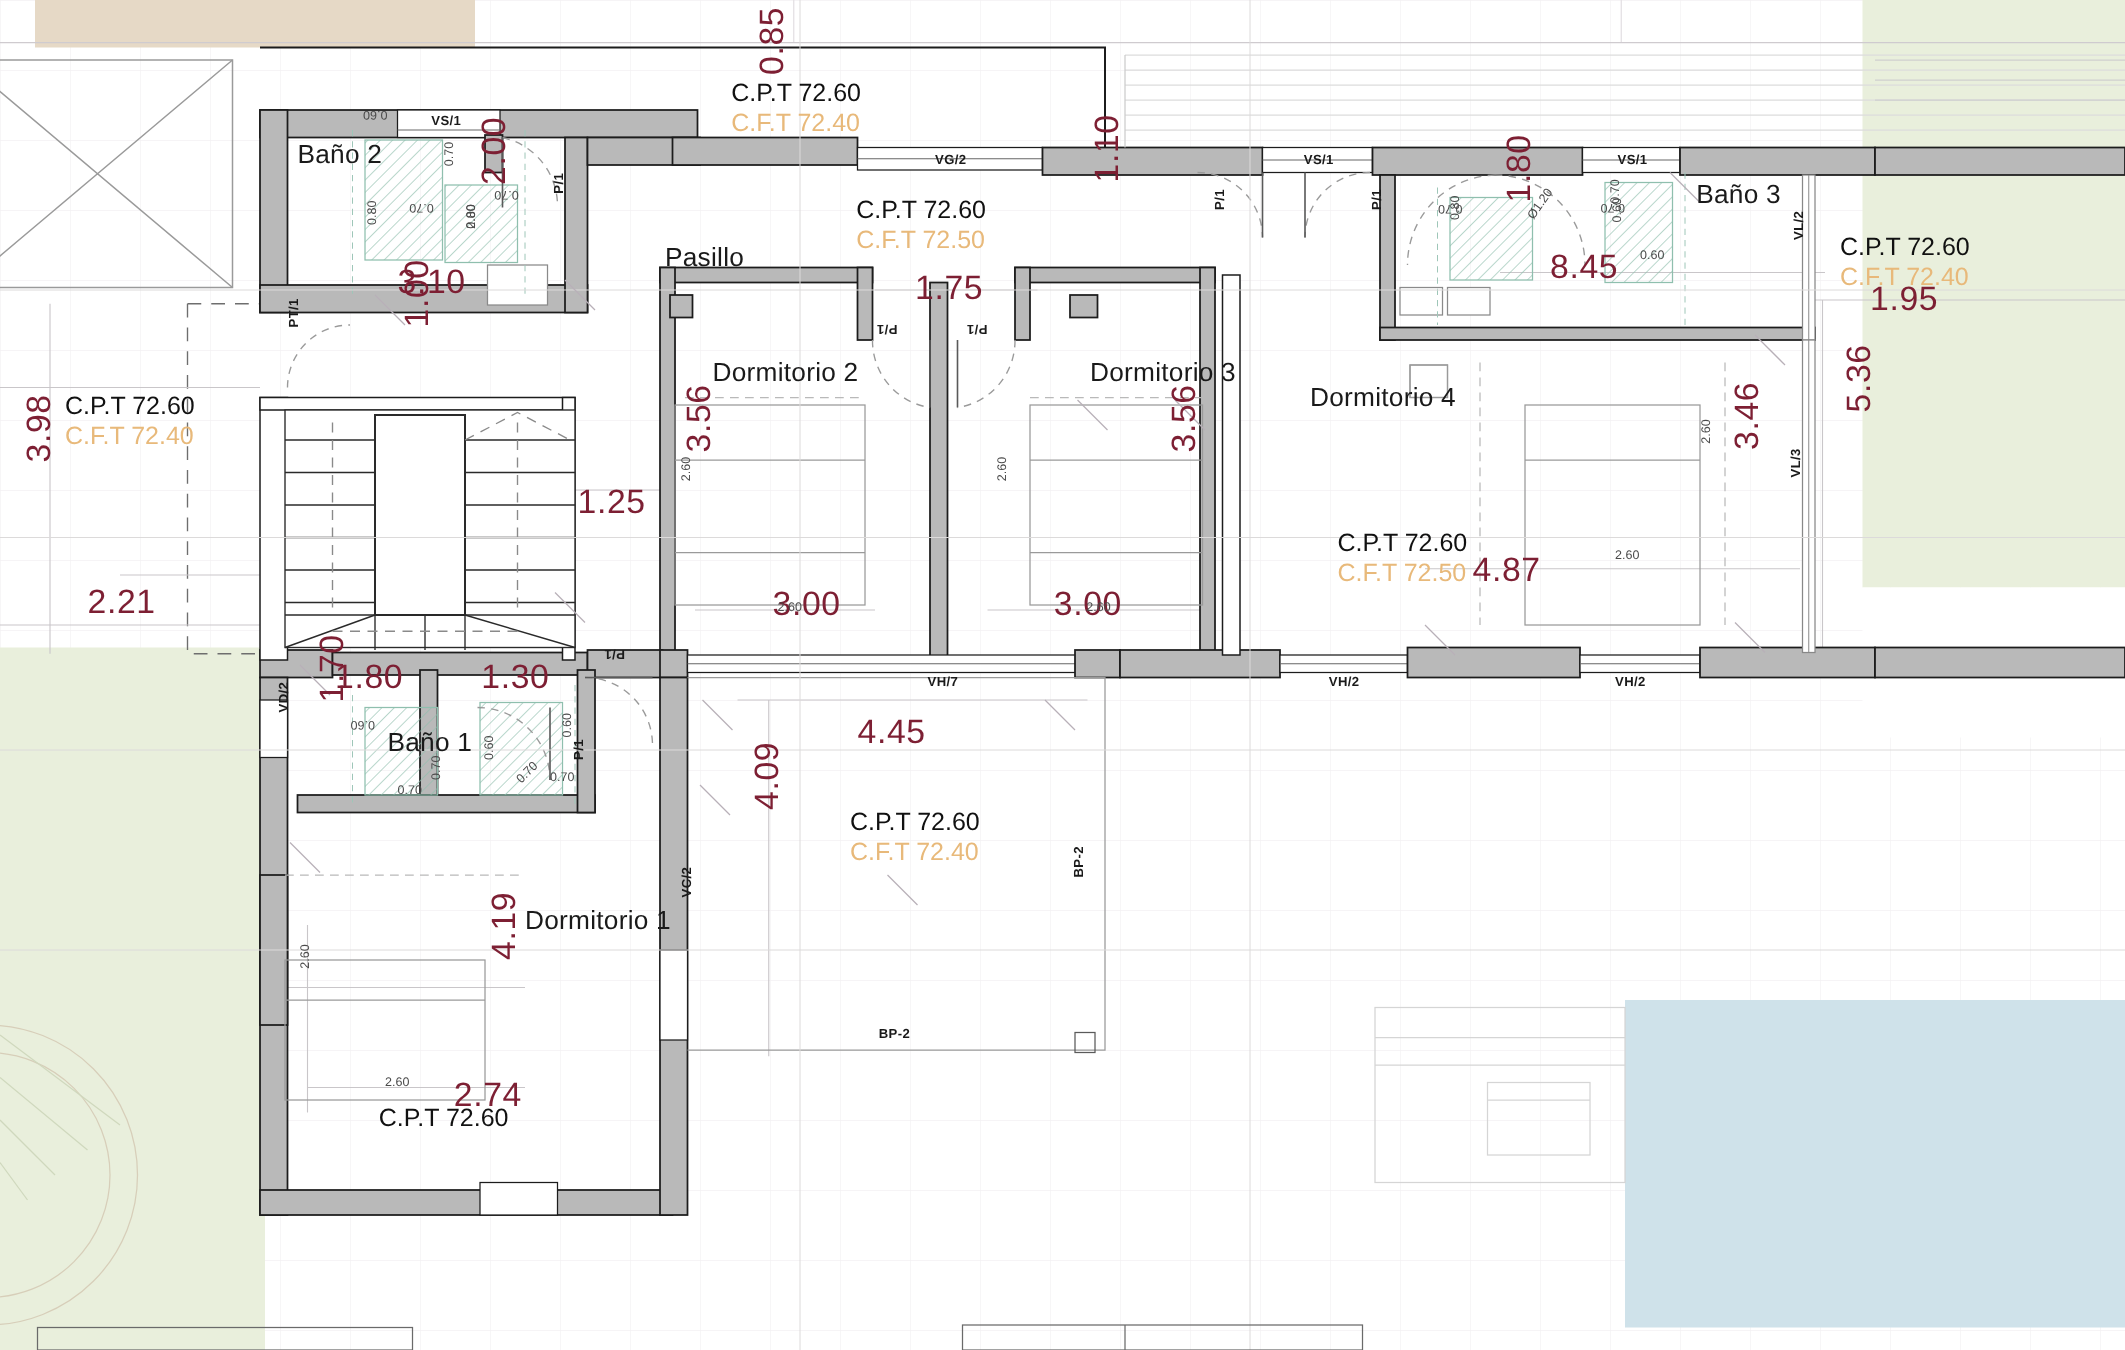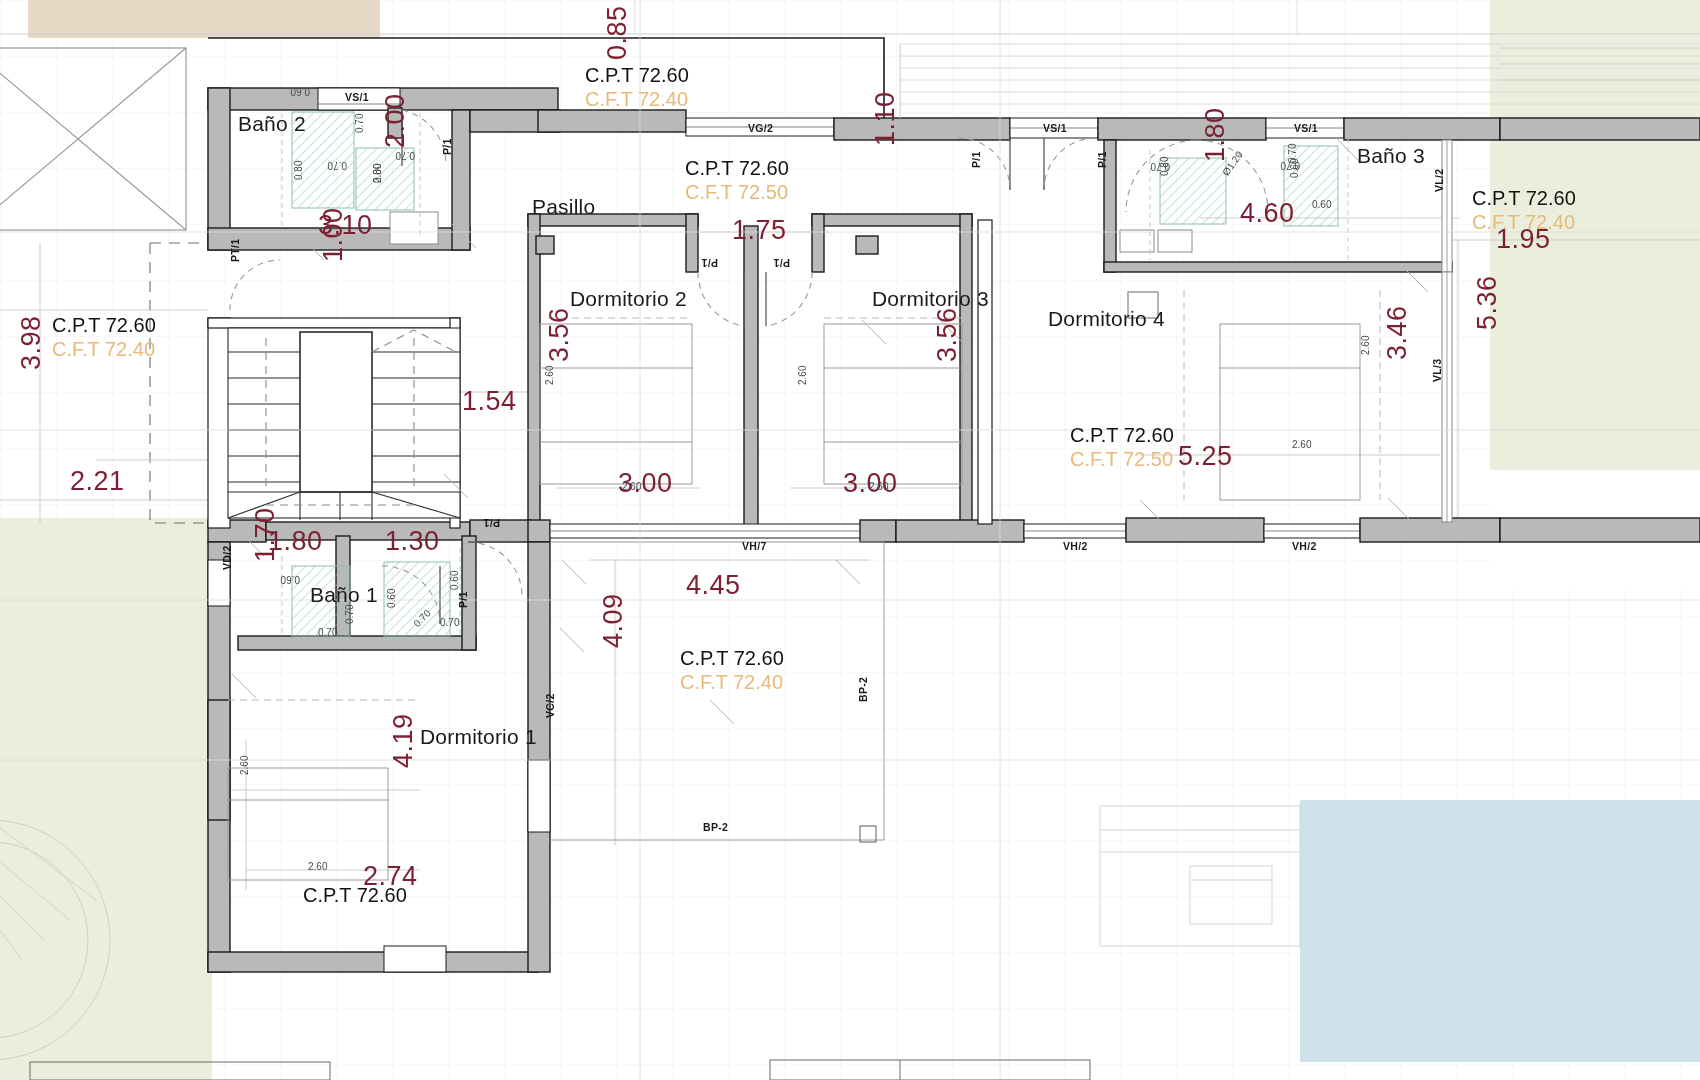--- a/index.html
+++ b/index.html
@@ -373,32 +373,32 @@
       <div class="txt cpt" style="left: 680px; top: 648px;">C.P.T 72.60</div>
       <div class="txt cft" style="left: 680px; top: 672px;">C.F.T 72.40</div>
       <div class="txt cpt" style="left: 303px; top: 885px;">C.P.T 72.60</div>
       <div class="txt dim" style="left: 604px; top: 60px; transform: rotate(-90deg); transform-origin: 0px 0px;">0.85</div>
       <div class="txt dim" style="left: 318px; top: 212px;">3.10</div>
       <div class="txt dim" style="left: 382px; top: 148px; transform: rotate(-90deg); transform-origin: 0px 0px;">2.00</div>
       <div class="txt dim" style="left: 320px; top: 262px; transform: rotate(-90deg); transform-origin: 0px 0px;">1.00</div>
       <div class="txt dim" style="left: 732px; top: 217px;">1.75</div>
       <div class="txt dim" style="left: 872px; top: 146px; transform: rotate(-90deg); transform-origin: 0px 0px;">1.10</div>
       <div class="txt dim" style="left: 1202px; top: 162px; transform: rotate(-90deg); transform-origin: 0px 0px;">1.80</div>
-      <div class="txt dim" style="left: 1240px; top: 200px;">4.60</div>
+      <div class="txt dim" style="left: 1240px; top: 200px;">8.45</div>
       <div class="txt dim" style="left: 1496px; top: 226px;">1.95</div>
       <div class="txt dim" style="left: 1474px; top: 330px; transform: rotate(-90deg); transform-origin: 0px 0px;">5.36</div>
       <div class="txt dim" style="left: 18px; top: 370px; transform: rotate(-90deg); transform-origin: 0px 0px;">3.98</div>
       <div class="txt dim" style="left: 70px; top: 468px;">2.21</div>
-      <div class="txt dim" style="left: 462px; top: 388px;">1.54</div>
+      <div class="txt dim" style="left: 462px; top: 388px;">1.25</div>
       <div class="txt dim" style="left: 546px; top: 362px; transform: rotate(-90deg); transform-origin: 0px 0px;">3.56</div>
       <div class="txt dim" style="left: 934px; top: 362px; transform: rotate(-90deg); transform-origin: 0px 0px;">3.56</div>
       <div class="txt dim" style="left: 1384px; top: 360px; transform: rotate(-90deg); transform-origin: 0px 0px;">3.46</div>
       <div class="txt dim" style="left: 618px; top: 470px;">3.00</div>
       <div class="txt dim" style="left: 843px; top: 470px;">3.00</div>
-      <div class="txt dim" style="left: 1178px; top: 443px;">5.25</div>
+      <div class="txt dim" style="left: 1178px; top: 443px;">4.87</div>
       <div class="txt dim" style="left: 268px; top: 528px;">1.80</div>
       <div class="txt dim" style="left: 385px; top: 528px;">1.30</div>
       <div class="txt dim" style="left: 252px; top: 562px; transform: rotate(-90deg); transform-origin: 0px 0px;">1.70</div>
       <div class="txt dim" style="left: 686px; top: 572px;">4.45</div>
       <div class="txt dim" style="left: 600px; top: 648px; transform: rotate(-90deg); transform-origin: 0px 0px;">4.09</div>
       <div class="txt dim" style="left: 390px; top: 768px; transform: rotate(-90deg); transform-origin: 0px 0px;">4.19</div>
       <div class="txt dim" style="left: 363px; top: 863px;">2.74</div>
       <div class="txt gdim" style="left: 310px; top: 96px; transform: rotate(180deg); transform-origin: 0px 0px;">0.60</div>
       <div class="txt gdim" style="left: 355px; top: 133px; transform: rotate(-90deg); transform-origin: 0px 0px;">0.70</div>
       <div class="txt gdim" style="left: 347px; top: 170px; transform: rotate(180deg); transform-origin: 0px 0px;">0.70</div>

